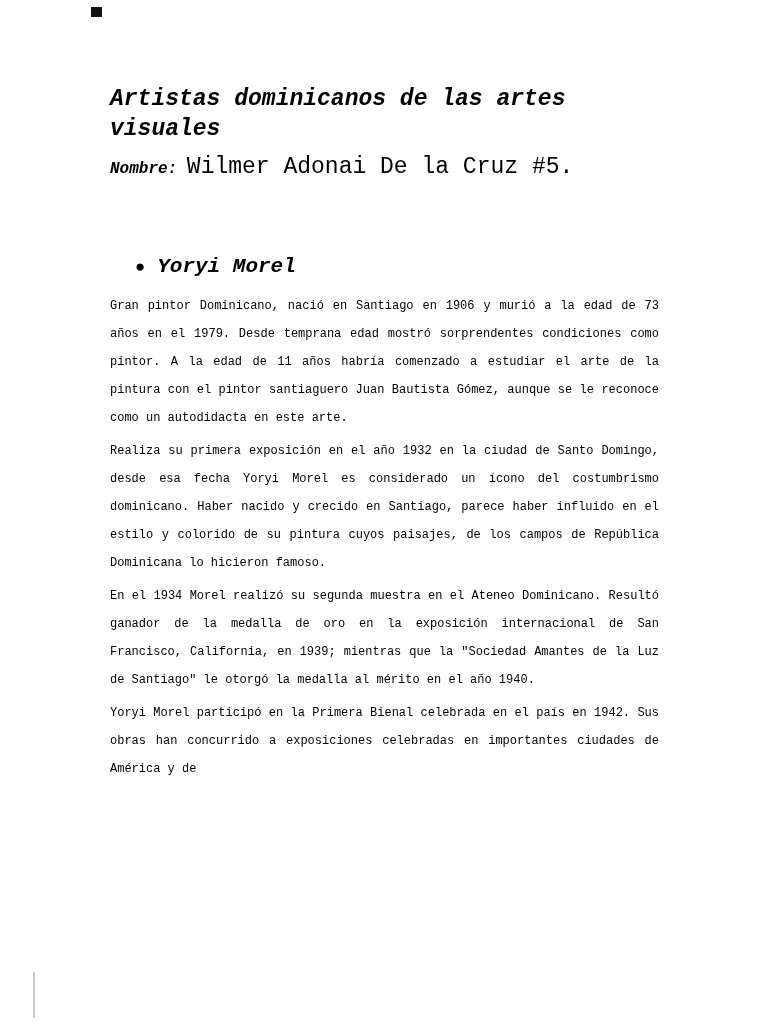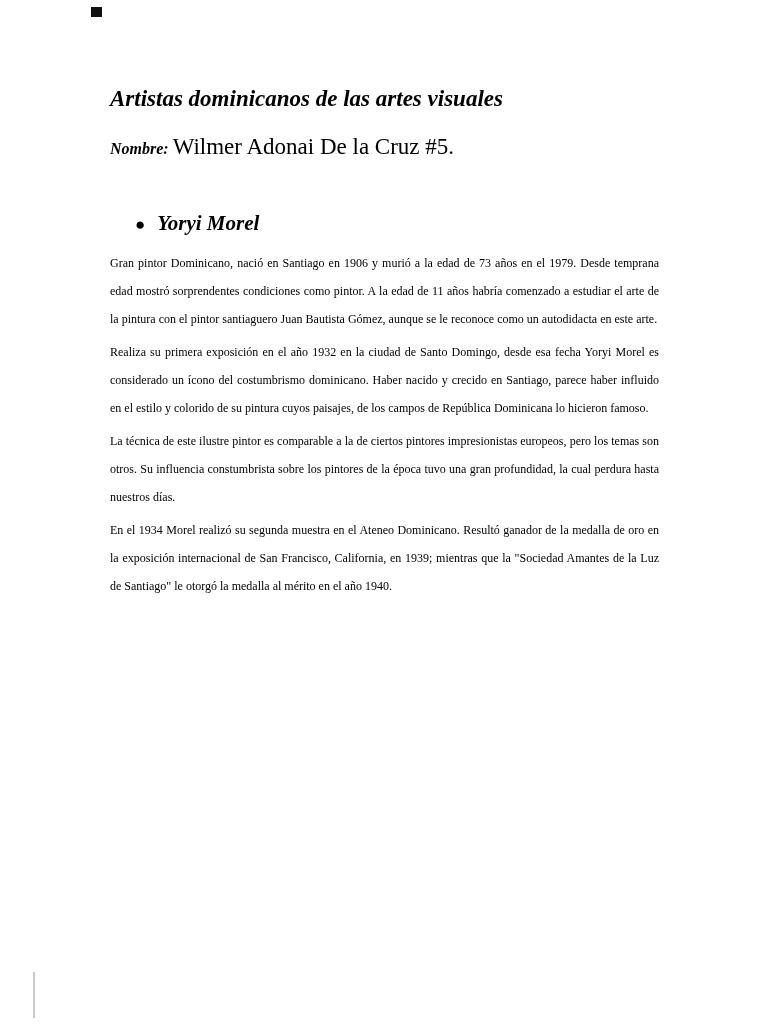--- a/index.html
+++ b/index.html
@@ -5,21 +5,21 @@
   html, body {
     margin: 0;
     padding: 0;
     background: #ffffff;
   }
   .page {
     position: relative;
     width: 720px;
     height: 1024px;
     background: #ffffff;
-    font-family: Liberation Serif, serif;
+    font-family: Liberation Mono, monospace;
     color: #000000;
     overflow: hidden;
   }
   .scan-mark {
     position: absolute;
     left: 91px;
     top: 7px;
     width: 11px;
     height: 10px;
     background: #111111;
@@ -39,22 +39,22 @@
     width: 549px;
   }
   .doc-title {
     font-size: 23px;
     line-height: 30px;
     font-weight: bold;
     font-style: italic;
     margin: 0 0 12px 0;
   }
   .name-line {
-    margin: 0 0 40px 0;
-    line-height: 41px;
+    margin: 0 0 72px 0;
+    line-height: 23px;
     white-space: nowrap;
   }
   .name-label {
     font-size: 16px;
     font-weight: bold;
     font-style: italic;
   }
   .name-value {
     font-size: 23px;
     font-weight: normal;
@@ -95,19 +95,19 @@
     <h1 class="doc-title">Artistas dominicanos de las artes visuales</h1>
 
     <div class="name-line"><span class="name-label">Nombre:</span> <span class="name-value">Wilmer Adonai De la Cruz #5.</span></div>
 
     <div class="section-heading"><span class="bullet">●</span><span>Yoryi Morel</span></div>
 
     <p class="body-para">Gran pintor Dominicano, nació en Santiago en 1906 y murió a la edad de 73 años en el 1979.  Desde temprana edad mostró sorprendentes condiciones como pintor. A la edad de 11 años habría comenzado a estudiar el arte de la pintura con el pintor santiaguero Juan Bautista Gómez, aunque se le reconoce como un autodidacta en este arte.</p>
 
     <p class="body-para">Realiza su primera exposición en el año 1932 en la ciudad de Santo Domingo, desde esa fecha Yoryi Morel es considerado un ícono del costumbrismo dominicano. Haber nacido y crecido en Santiago, parece haber influido en el estilo y colorido de su pintura cuyos paisajes, de los campos de República Dominicana lo hicieron famoso.</p>
 
-    <p class="body-para">La técnica de este ilustre pintor es comparable a la de ciertos pintores impresionistas europeos, pero los temas son otros. Su influencia constumbrista sobre los pintores de la época tuvo una gran profundidad, la cual perdura hasta nuestros días.</p>
 
     <p class="body-para">En el 1934 Morel realizó su segunda muestra en el Ateneo Dominicano. Resultó ganador de la medalla de oro en la exposición internacional de San Francisco, California, en 1939; mientras que la "Sociedad Amantes de la Luz de Santiago" le otorgó la medalla al mérito en el año 1940.</p>
 
+    <p class="body-para">Yoryi Morel participó en la Primera Bienal celebrada en el país en 1942. Sus obras han concurrido a exposiciones celebradas en importantes ciudades de América y de</p>
 
   </div>
 </div>
 
 </body></html>

